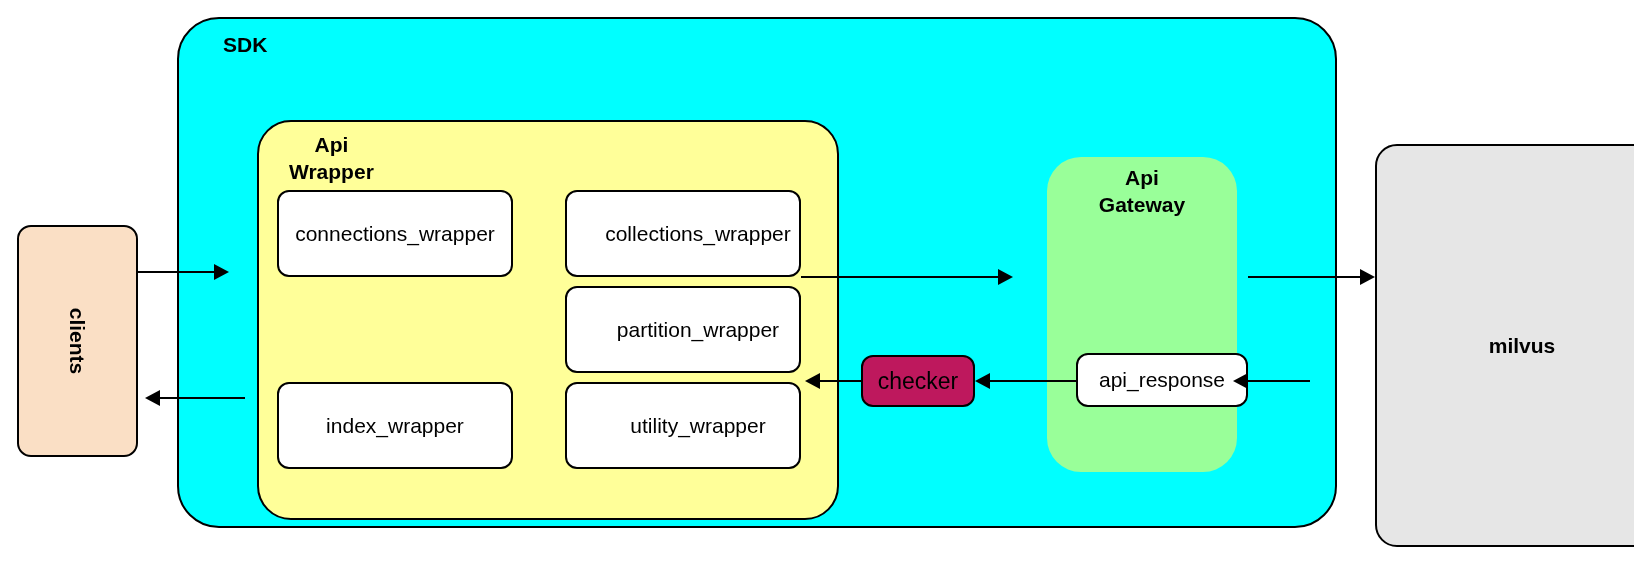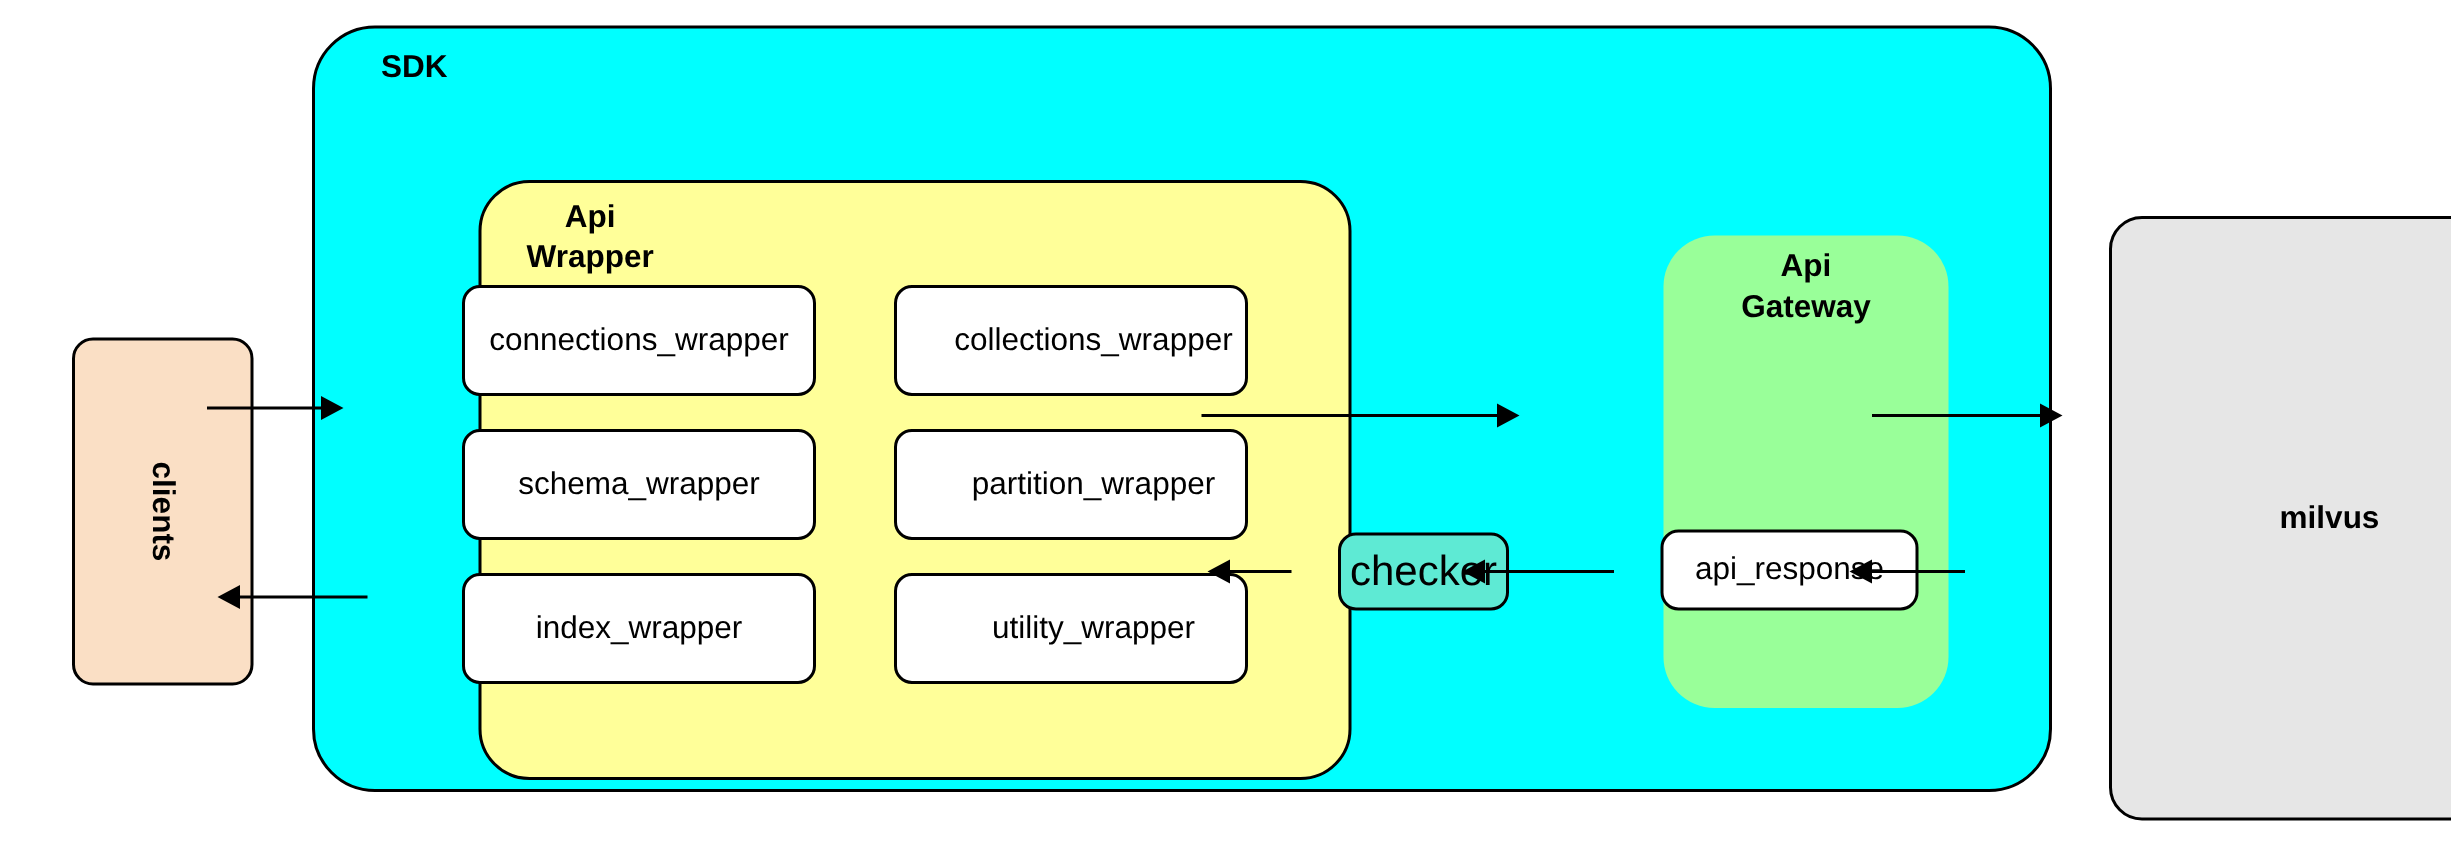--- a/index.html
+++ b/index.html
@@ -18,21 +18,20 @@
     overflow: hidden;
   }
   .box {
     position: absolute;
     box-sizing: border-box;
     border: 2px solid #000000;
     display: flex;
     align-items: center;
     justify-content: center;
     text-align: center;
-    margin-left: 31px;
   }
   
   .container-sdk {
     left: 177px;
     top: 17px;
     width: 1160px;
     height: 511px;
     background: #00ffff;
     border-radius: 42px;
     display: block;
@@ -67,36 +66,36 @@
   }
   .title-sdk  { left: 44px; top: 13px; }
   .title-apiwrapper { left: 30px; top: 10px; }
   .title-apigateway { left: 10px; top: 8px; width: 170px; text-align: center; }
   
   .leaf {
     background: #ffffff;
     border-radius: 12px;
     font-size: 21px;
     color: #000000;
-    height: 74px;
+    height: 87px;
   }
   .col-left  { left: 277px; width: 236px; }
   .col-right { left: 565px; width: 236px; padding-left: 30px; }
   .row1 { top: 190px; }
   .row2 { top: 286px; }
   .row3 { top: 382px; align-items: center; }
 
   .box-checker {
     left: 861px;
     top: 355px;
     width: 114px;
     height: 52px;
-    background: #5eead4;
+    background: #be185d;
     border-radius: 12px;
-    font-size: 28px;
+    font-size: 23px;
   }
   .gw-leaf {
     left: 1076px;
     width: 172px;
     height: 54px;
     background: #ffffff;
     border-radius: 12px;
     font-size: 21px;
   }
   .gw-request  { top: 250px; }
@@ -164,23 +163,20 @@
 Gateway</div>
     </div>
   </div>
 
   <div class="box leaf col-left row1">
     <span>connections_wrapper</span>
   </div>
   <div class="box leaf col-right row1">
     <span>collections_wrapper</span>
   </div>
-  <div class="box leaf col-left row2">
-    <span>schema_wrapper</span>
-  </div>
   <div class="box leaf col-right row2">
     <span>partition_wrapper</span>
   </div>
   <div class="box leaf col-left row3">
     <span>index_wrapper</span>
   </div>
   <div class="box leaf col-right row3">
     <span>utility_wrapper</span>
   </div>
 

